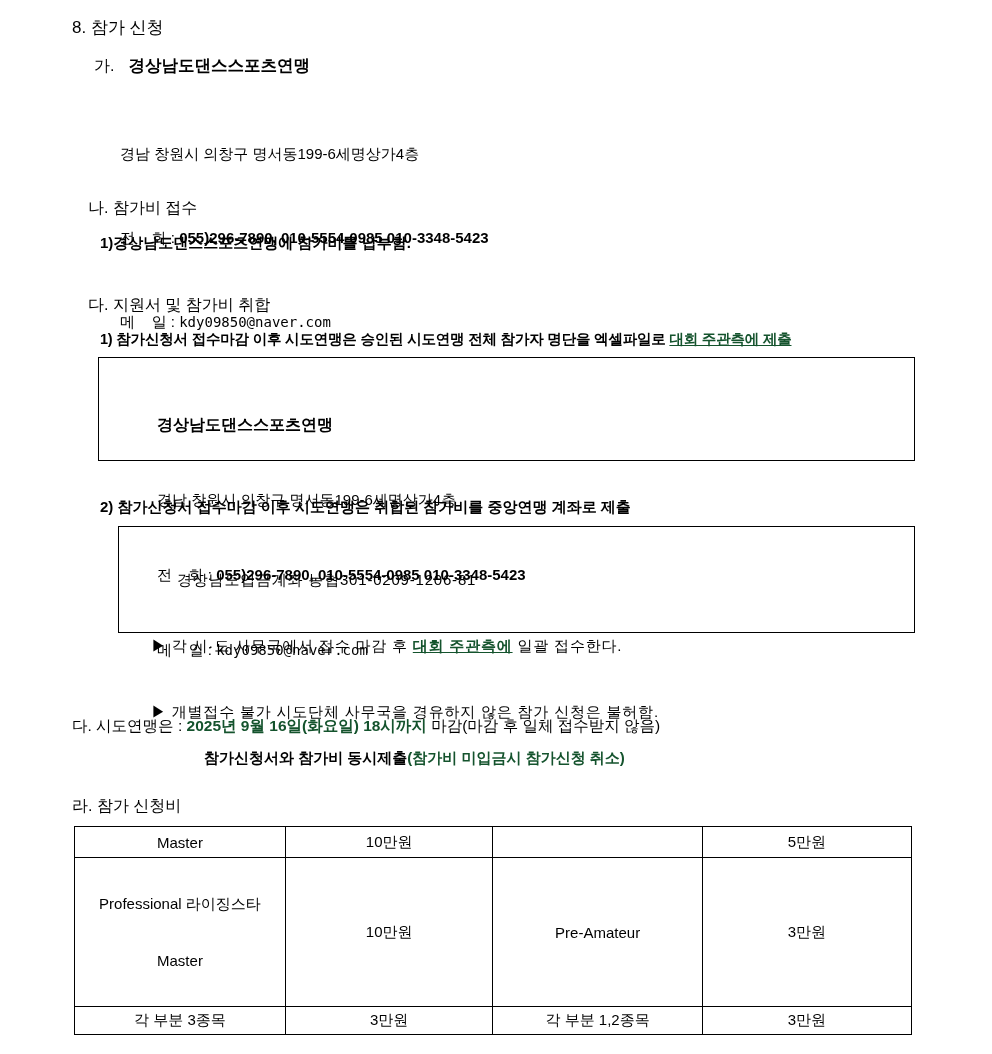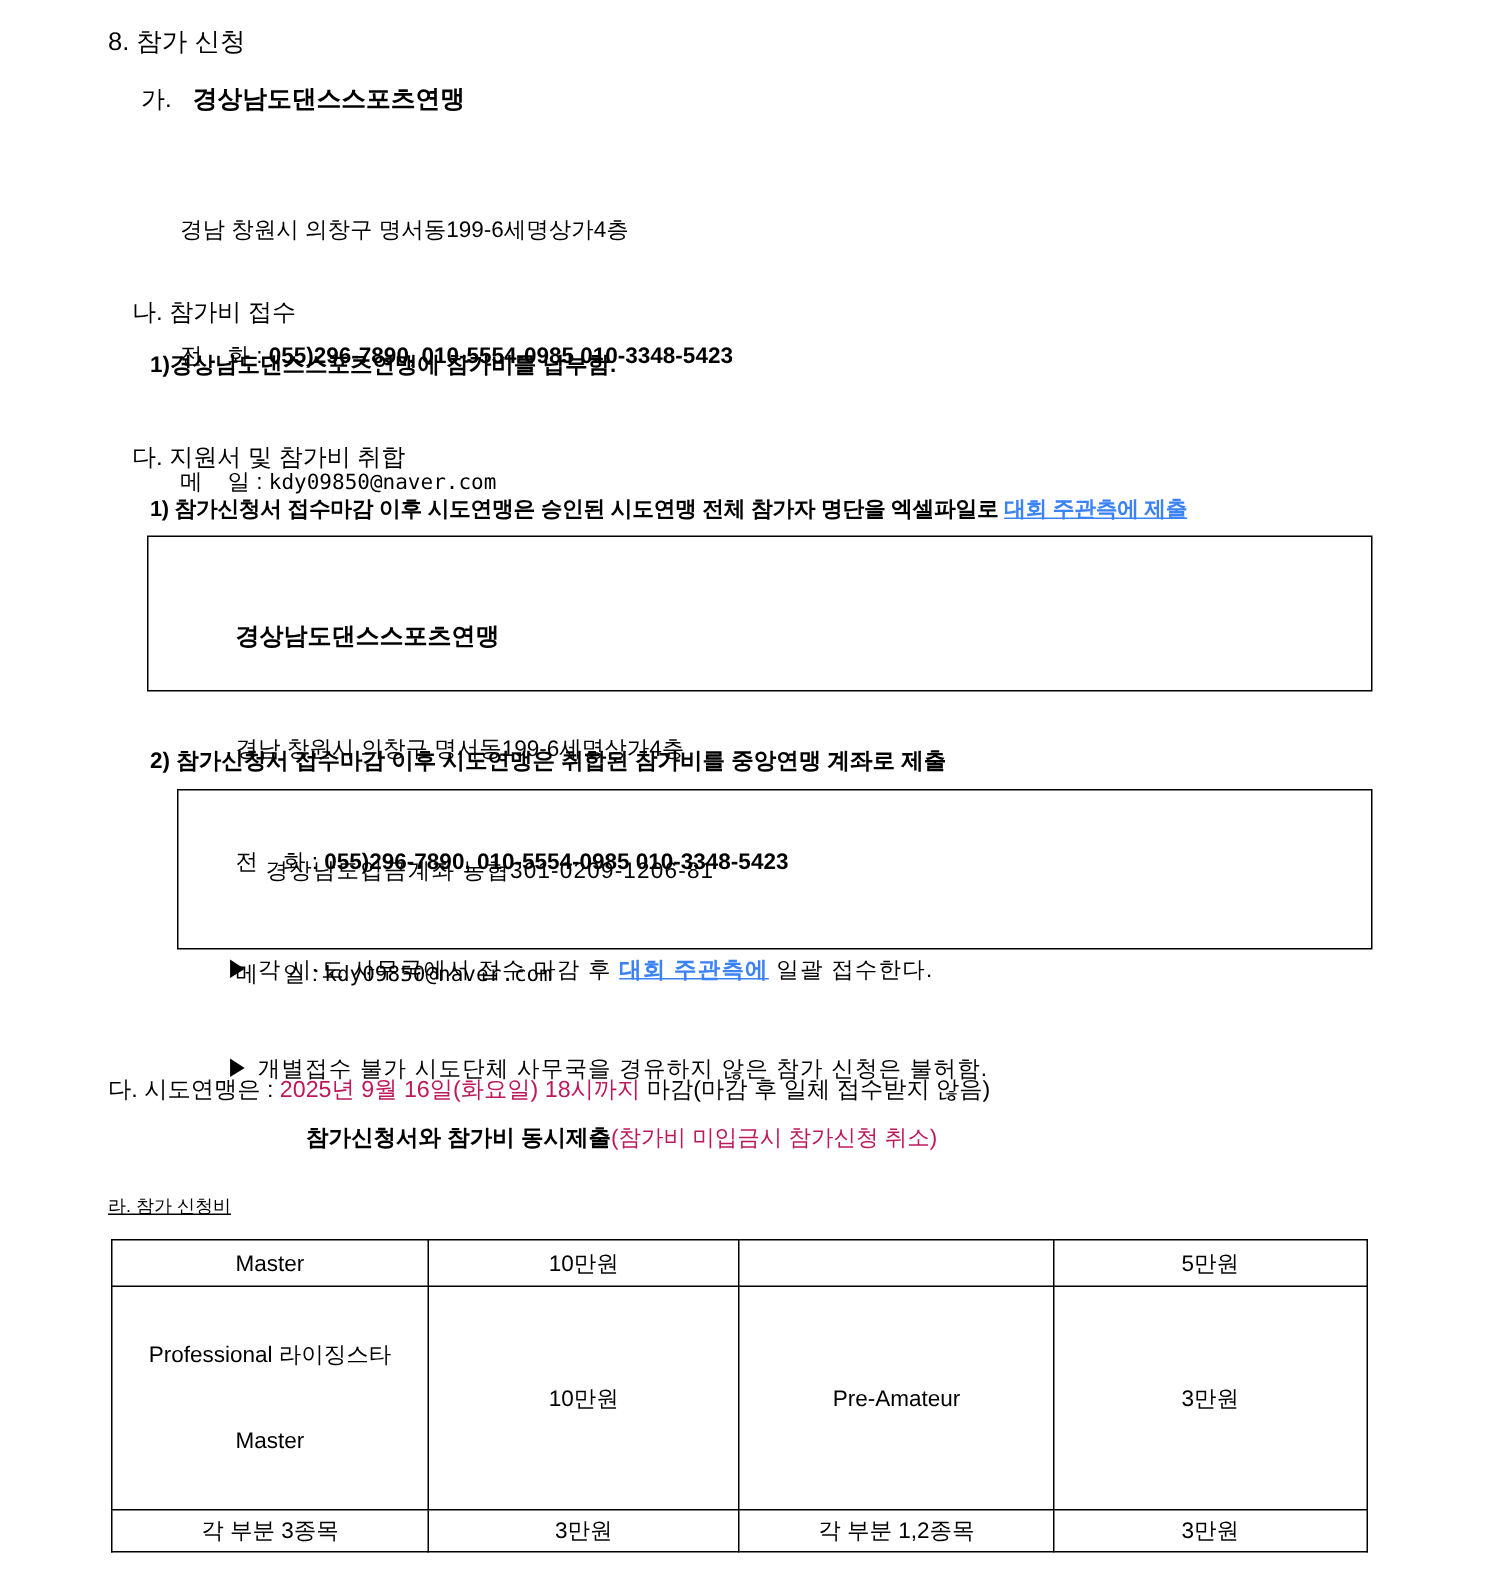--- a/index.html
+++ b/index.html
@@ -6,22 +6,22 @@
   .page{
     position:relative;
     width:992px;height:1054px;
     background:#ffffff;color:#000;
     font-family:"Liberation Sans", sans-serif;
     font-size:15px;
     overflow:hidden;
   }
   .abs{position:absolute;white-space:pre;}
   .bold{font-weight:bold;}
-  .red{color:#be185d;font-weight:normal;}
-  .red-u{color:#3b82f6;font-weight:bold;text-decoration:underline;}
+  .red{color:#14532d;font-weight:bold;}
+  .red-u{color:#14532d;font-weight:bold;text-decoration:underline;}
   .mono{font-family:"DejaVu Sans Mono", monospace;font-size:14px;}
 
   #doc-title{left:72px;top:16px;font-size:17px;}
   #org-line{left:94px;top:55px;font-size:16px;}
   #org-line .org-name{font-weight:bold;font-size:16.5px;margin-left:14px;}
   #addr-block{left:120px;top:84px;line-height:28px;}
   #addr-block .phone{font-weight:bold;}
 
   #sec-na-title{left:88px;top:198px;font-size:16px;}
   #sec-na-item{left:100px;top:234px;font-weight:bold;text-align:center;}
@@ -45,21 +45,21 @@
     border:1px solid #000;
     padding:10px 0 0 32px;
     white-space:pre;letter-spacing:0.8px;
   }
   #account-box .acct-line{margin-left:26px;}
   #account-box .bullet{margin-top:13px;}
 
   #period-line1{left:72px;top:716px;font-size:15.5px;}
   #period-line2{left:204px;top:749px;font-size:15px;}
 
-  #sec-ra-title{left:72px;top:796px;font-size:12px;text-decoration:underline;}
+  #sec-ra-title{left:72px;top:796px;font-size:16px;}
 
   #fee-table{
     position:absolute;left:74px;top:826px;width:838px;
     border-collapse:collapse;table-layout:fixed;
     font-size:15px;
   }
   #fee-table td{
     border:1px solid #000;
     text-align:center;vertical-align:middle;
     padding:0;overflow:hidden;white-space:pre;

